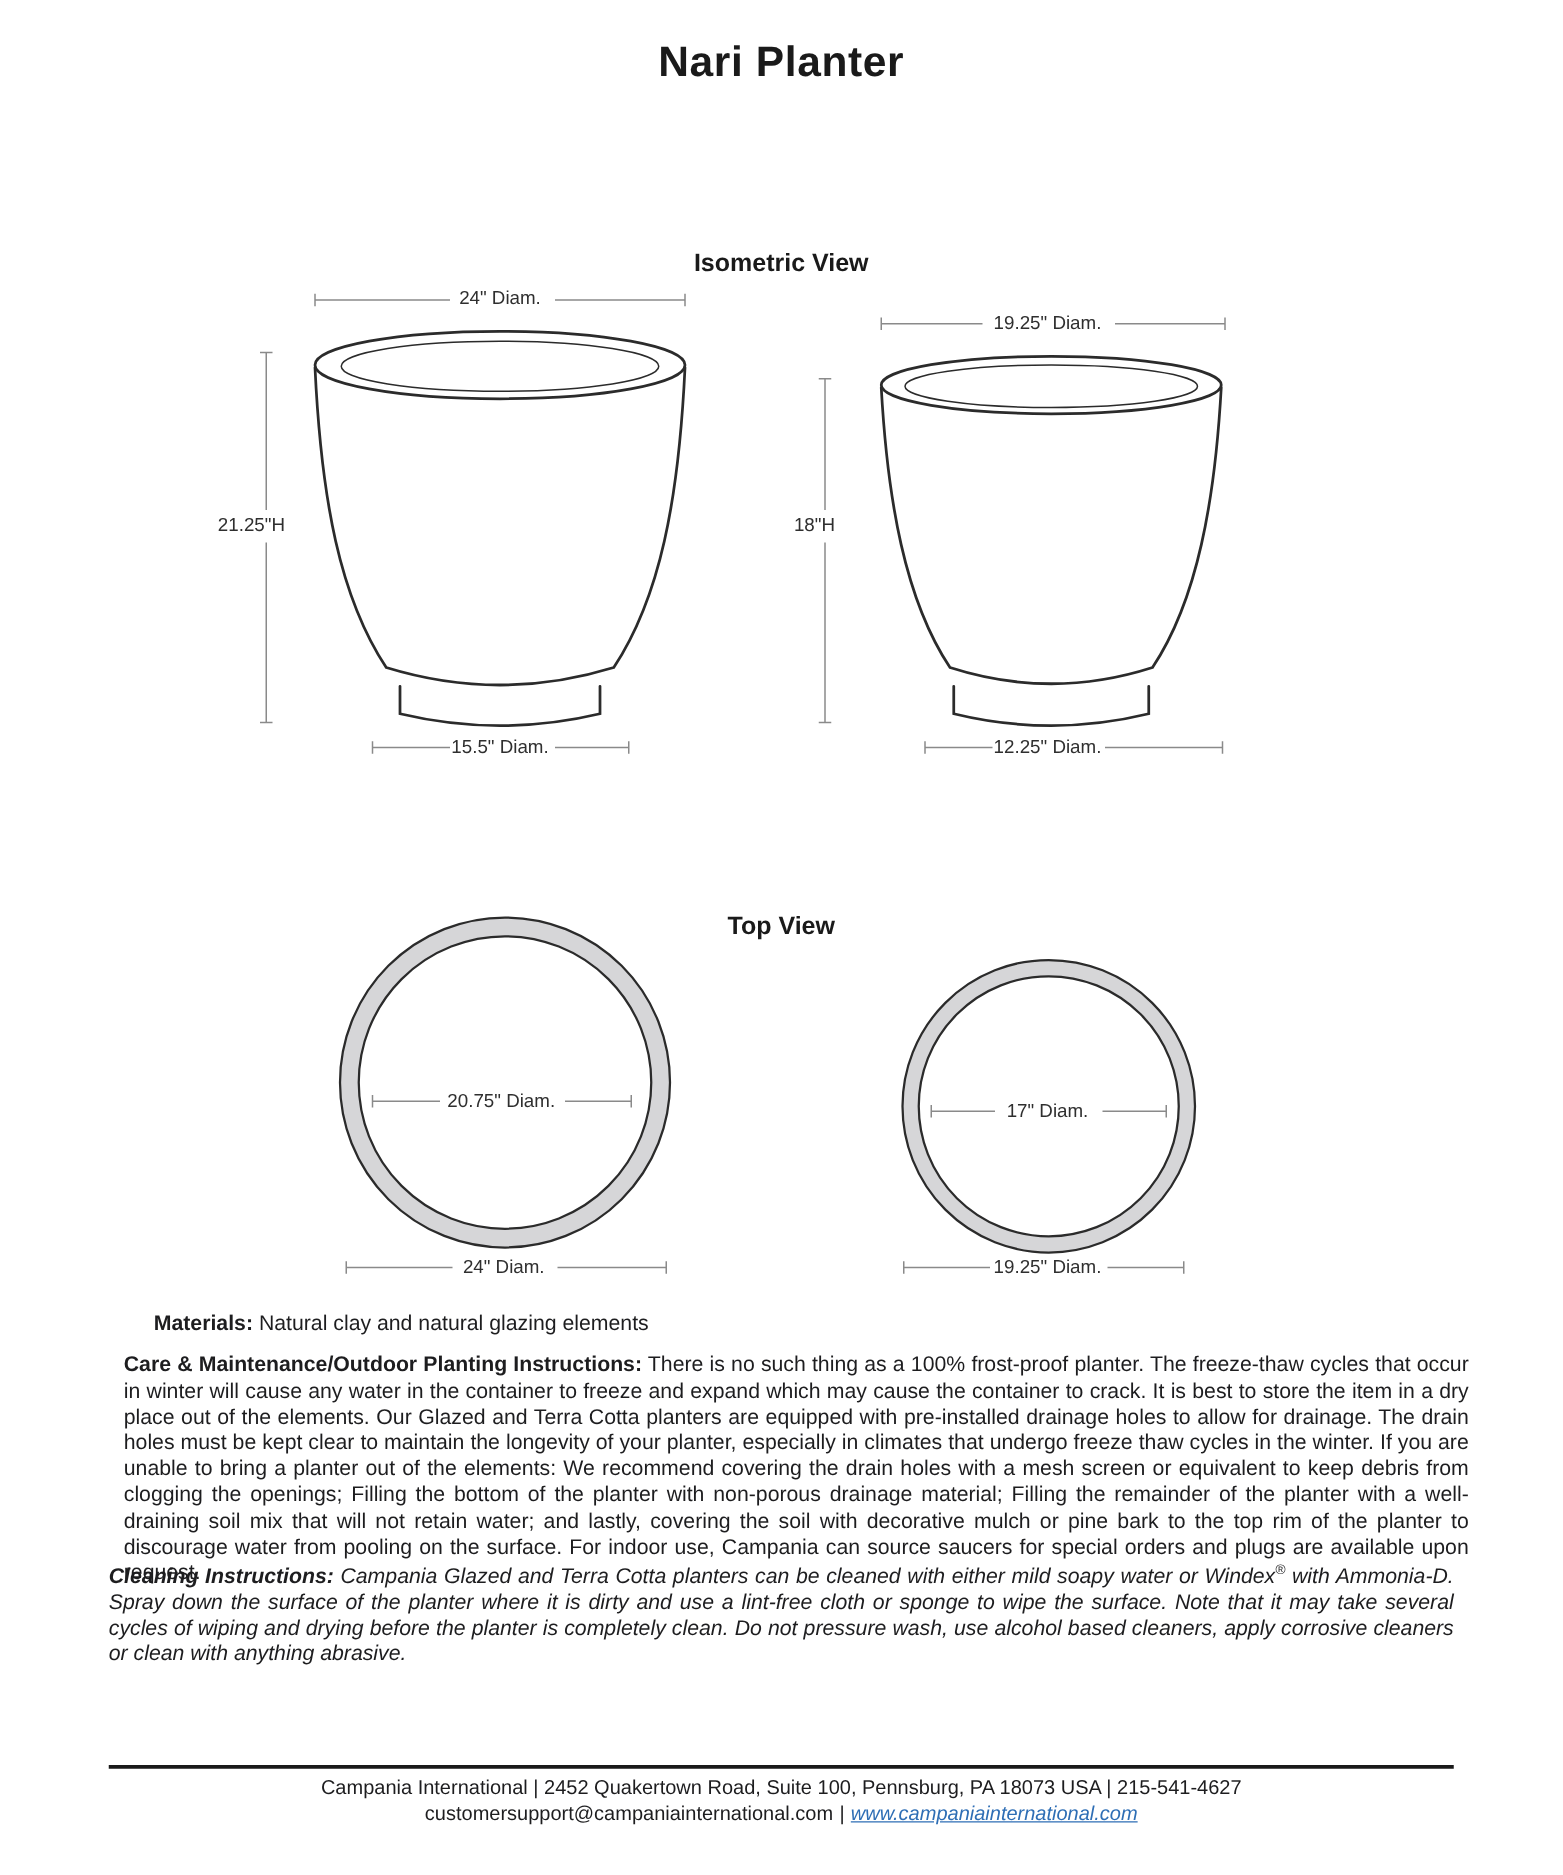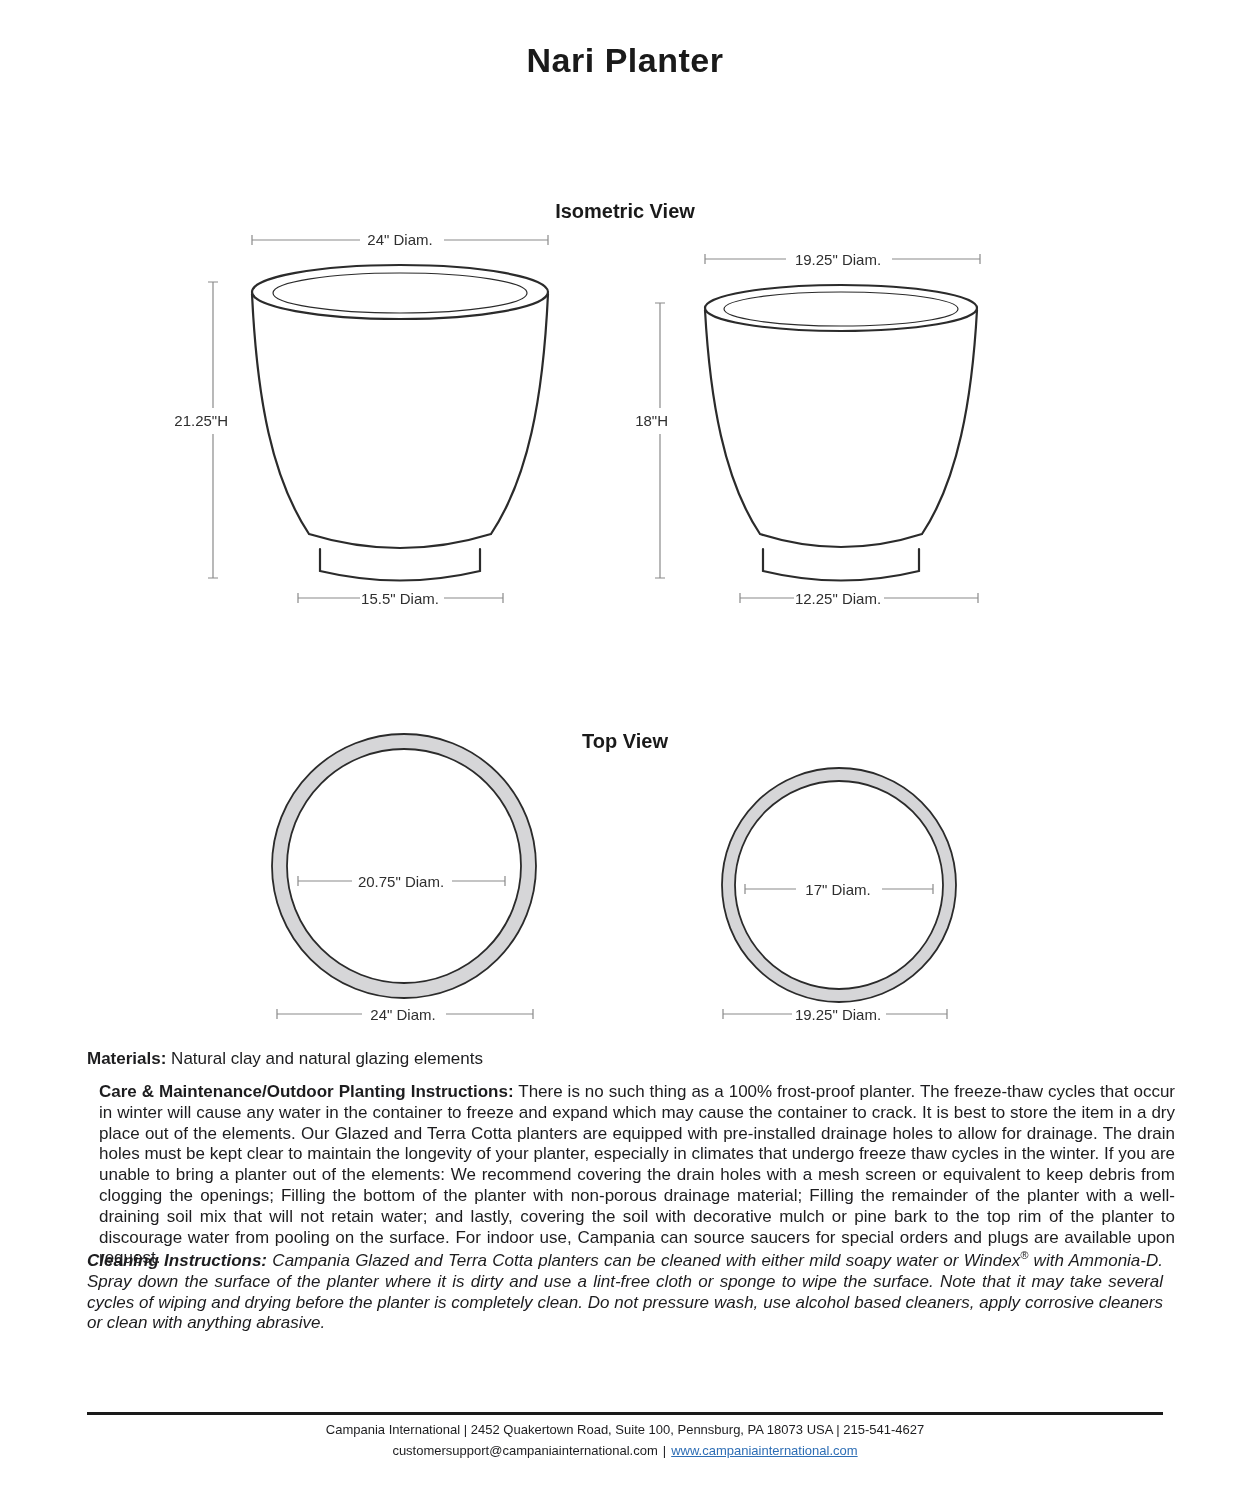--- a/index.html
+++ b/index.html
@@ -7,21 +7,21 @@
     --line-dark:#2b2b2b;
     --dim-line:#8a8a8a;
     --ring-gray:#d6d6d8;
     --link:#2e6eb5;
   }
   *{margin:0;padding:0;box-sizing:border-box;}
   html,body{background:#ffffff;}
   body{font-family:"Liberation Sans", sans-serif;color:var(--ink);}
   .page{position:relative;width:1250px;height:1500px;background:#ffffff;overflow:hidden;}
 
-  .page-title{position:absolute;top:41px;left:0;width:1250px;text-align:center;
+  .page-title{position:absolute;top:31px;left:0;width:1250px;text-align:center;
     font-size:34px;font-weight:700;letter-spacing:.5px;color:#1a1a1a;}
   .section-heading{position:absolute;left:0;width:1250px;text-align:center;
     font-size:20px;font-weight:700;color:#1a1a1a;margin-top:40px;}
   .heading-isometric{top:160px;}
   .heading-topview{top:690px;}
 
   svg{position:absolute;left:0;overflow:visible;}
   .svg-isometric{top:220px;}
   .svg-topview{top:718px;}
 
@@ -33,30 +33,30 @@
   .dim{stroke:var(--dim-line);stroke-width:1.2;fill:none;}
 
   .dim-label{position:absolute;font-size:15px;color:#2f2f2f;white-space:nowrap;
     transform:translate(-50%,-50%);}
   .dim-label.right-anchor{transform:translate(-100%,-50%);}
 
   .text-block{position:absolute;left:87px;width:1076px;font-size:17px;
     line-height:20.8px;text-align:justify;color:var(--ink);}
   .text-block b{font-weight:700;}
   .text-block sup{font-size:11px;vertical-align:super;line-height:0;}
-  .materials-block{top:1049px;text-align:left;}
+  .materials-block{top:1049px;text-align:left;margin-left:36px;}
   .care-block{top:1082px;margin-left:12px;}
   .cleaning-block{top:1251px;font-style:italic;}
 
   .footer-rule{position:absolute;top:1412px;left:87px;width:1076px;height:3px;background:#1a1a1a;}
-  .footer-line{position:absolute;left:0;width:1250px;text-align:center;font-size:13px;color:var(--ink);}
+  .footer-line{position:absolute;left:0;width:1250px;text-align:center;font-size:16px;color:var(--ink);}
   .footer-line1{top:1422px;}
   .footer-line2{top:1443px;}
   .footer-sep{margin:0 5px;}
-  .footer-link{color:var(--link);text-decoration:underline;cursor:pointer;}
+  .footer-link{color:var(--link);text-decoration:underline;cursor:pointer;font-style:italic;}
 </style>
 </head>
 <body>
 
 <div class="page">
 
   <div class="page-title">Nari Planter</div>
 
   <div class="section-heading heading-isometric">Isometric View</div>
 

